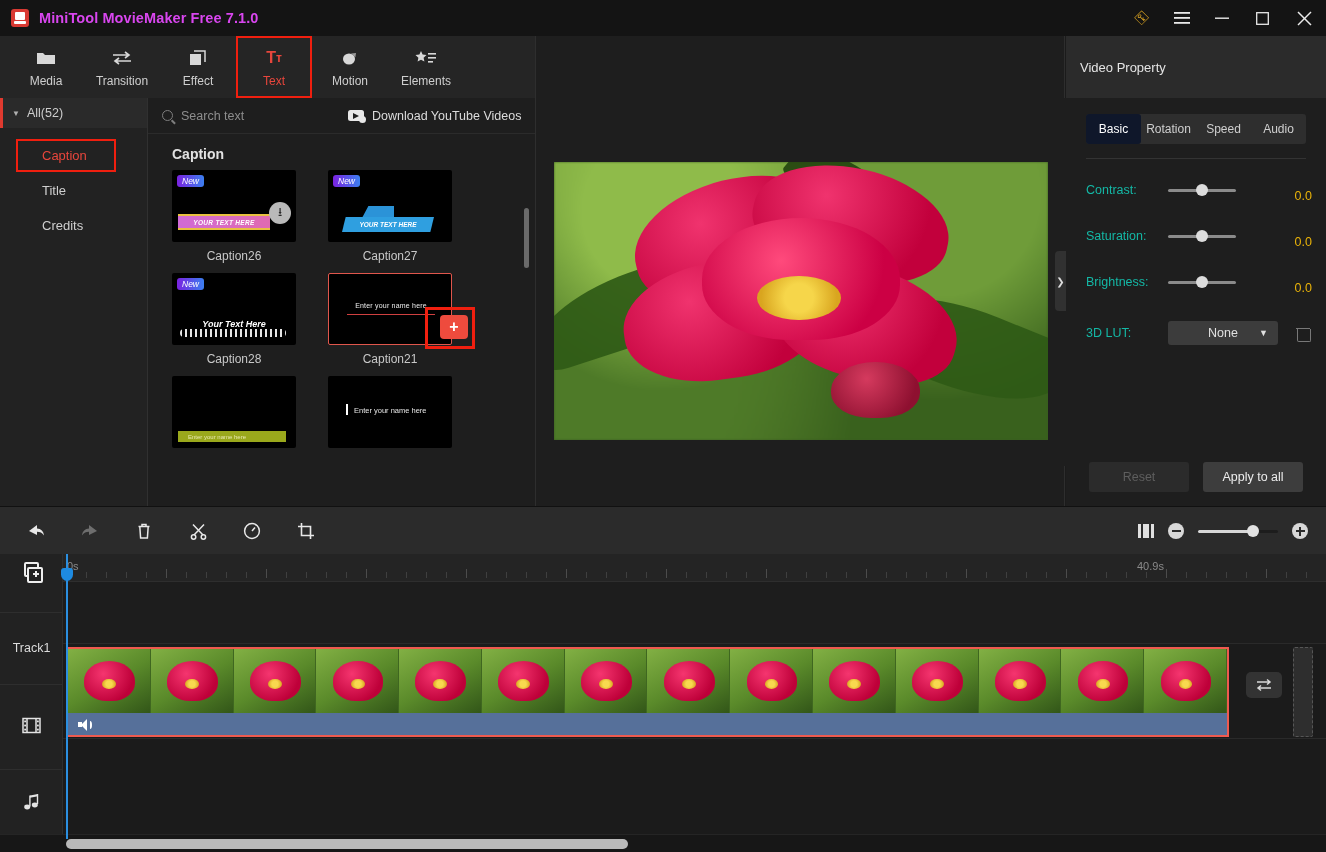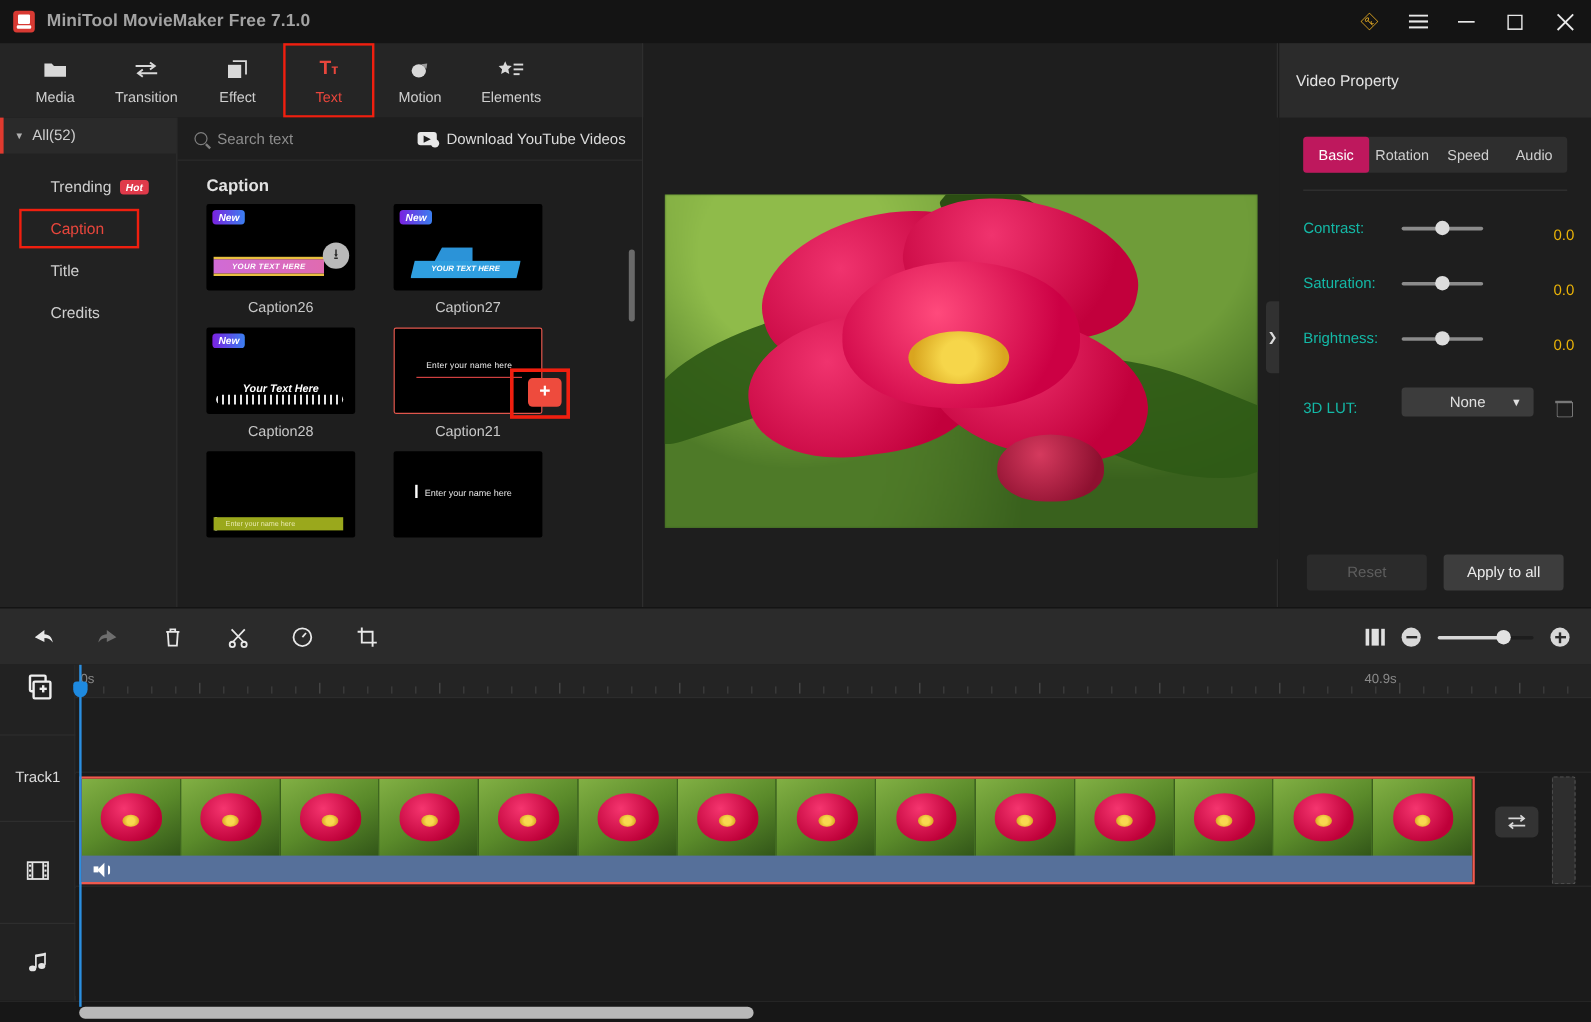--- a/index.html
+++ b/index.html
@@ -24,21 +24,21 @@
   }
   .logo:before {
     content: ""; position: absolute; left: 4px; top: 3px; width: 10px; height: 8px;
     background: #fff; border-radius: 1px;
   }
   .logo:after {
     content: ""; position: absolute; left: 3px; top: 12px; width: 12px; height: 3px;
     background: #fff; border-radius: 1px;
   }
   .apptitle {
-    margin-left: 10px; font-size: 14.5px; font-weight: bold; color: #a3a3a3;
+    margin-left: 10px; font-size: 14.5px; font-weight: bold; color: #d946ef;
     letter-spacing: .1px;
   }
   .winbtns { position: absolute; right: 0; top: 0; height: 36px; display: flex; align-items: center; }
   .winbtn {
     width: 40px; height: 36px; display: flex; align-items: center; justify-content: center;
   }
   .winbtn.close { width: 44px; }
   .key-ico { color: #f0b323; font-size: 15px; transform: rotate(-45deg); display:block; }
 
   
@@ -110,21 +110,21 @@
   .sectitle { padding: 12px 0 8px 24px; font-size: 14px; color: #e2e2e2; font-weight: bold; }
   .grid { display: flex; flex-wrap: wrap; padding-left: 24px; gap: 0 32px; }
   .cell { width: 124px; margin-bottom: 10px; position: relative; }
   .thumb {
     width: 124px; height: 72px; background: #000; border-radius: 2px;
     position: relative; overflow: hidden;
   }
   .cellname { text-align: center; font-size: 12px; color: #c8c8c8; padding-top: 7px; }
   .newbadge {
     position: absolute; left: 5px; top: 5px; font-size: 8.5px; font-style: italic;
-    font-weight: bold; color: #fff; padding: 1px 5px; border-radius: 3px;
+    font-weight: normal; color: #fff; padding: 1px 5px; border-radius: 3px;
     background: linear-gradient(90deg,#7a22e0,#3b7ff0);
   }
   .dlbtn {
     position: absolute; right: 5px; bottom: 18px; width: 22px; height: 22px;
     border-radius: 50%; background: #b9b9b9; display: flex; align-items: center;
     justify-content: center; color: #2a2a2a; font-size: 12px;
   }
   
   .art26 {
     position:absolute; left:6px; bottom:12px; width:92px; height:16px;
@@ -257,28 +257,28 @@
   .props { position:absolute; top:36px; left:1066px; width:260px; height:470px; background:#1e1e1e; }
   .propshead { height:62px; display:flex; align-items:center; padding-left:14px; background:#2b2b2b; }
   .propstitle { font-size:13px; color:#e4e4e4; }
   .collapse {
     position:absolute; left:-11px; top:215px; width:11px; height:60px; background:#313131;
     border-radius: 4px 0 0 4px; display:flex; align-items:center; justify-content:center;
     color:#dcdcdc; font-size:10px;
   }
   .tabs { margin:16px 20px 0 20px; height:30px; background:#2e2e2e; border-radius:3px; display:flex; }
   .ptab { flex:1; display:flex; align-items:center; justify-content:center; font-size:12px; color:#cfcfcf; border-radius:3px; }
-  .ptab.on { background:#be185d; color:#fff; }
+  .ptab.on { background:#0f172a; color:#fff; }
   .divline { margin:14px 20px 0 20px; height:1px; background:#333; }
   .prow { display:flex; align-items:center; height:30px; margin:16px 14px 0 20px; }
   .plbl { width:82px; font-size:12.5px; color:#14b8a6; }
   .pslider { width:68px; height:3px; background:#8b8b8b; border-radius:2px; position:relative; }
   .pknob { position:absolute; left:28px; top:-4.5px; width:12px; height:12px; border-radius:50%; background:#dcdcdc; }
   .pval { margin-left:auto; font-size:12.5px; color:#eab308;margin-top:12px; }
-  .lutrow { display:flex; align-items:flex-end; height:28px; margin:22px 14px 0 20px; }
+  .lutrow { display:flex; align-items:center; height:28px; margin:22px 14px 0 20px; }
   .lutsel {
     width:110px; height:24px; background:#3c3c3c; border-radius:3px; position:relative;
     display:flex; align-items:center; justify-content:center; font-size:12.5px; color:#e0e0e0;
   }
   .lutsel .chev { position:absolute; right:10px; font-size:9px; }
   .trash { margin-left:18px; width:14px; height:15px; position:relative; opacity:.6; }
   .trash:before { content:""; position:absolute; left:1px; top:3px; width:12px; height:12px;
     border:1.5px solid #b4b4b4; border-top:none; border-radius:0 0 2px 2px; }
   .trash:after { content:""; position:absolute; left:0; top:2px; width:14px; height:1.5px; background:#b4b4b4; }
   .propfoot { position:absolute; left:0; bottom:14px; width:260px; display:flex; justify-content:center; gap:14px; }
@@ -453,24 +453,20 @@
       <span>Elements</span>
     </div>
   </div>
 
   <div class="catcol">
     <div class="allrow">
       <span class="caret">▼</span>
       <span>All(52)</span>
     </div>
     <div class="catlist">
-      <div class="catitem">
-        <span>Trending</span>
-        <span class="hot">Hot</span>
-      </div>
       <div class="catitem sel">
         <div class="selbox"></div>
         <span>Caption</span>
       </div>
       <div class="catitem">
         <span>Title</span>
       </div>
       <div class="catitem">
         <span>Credits</span>
       </div>

